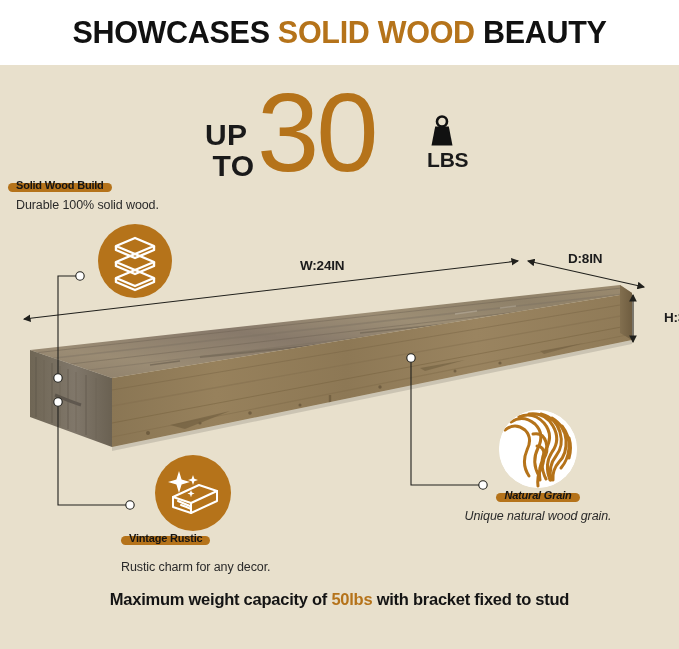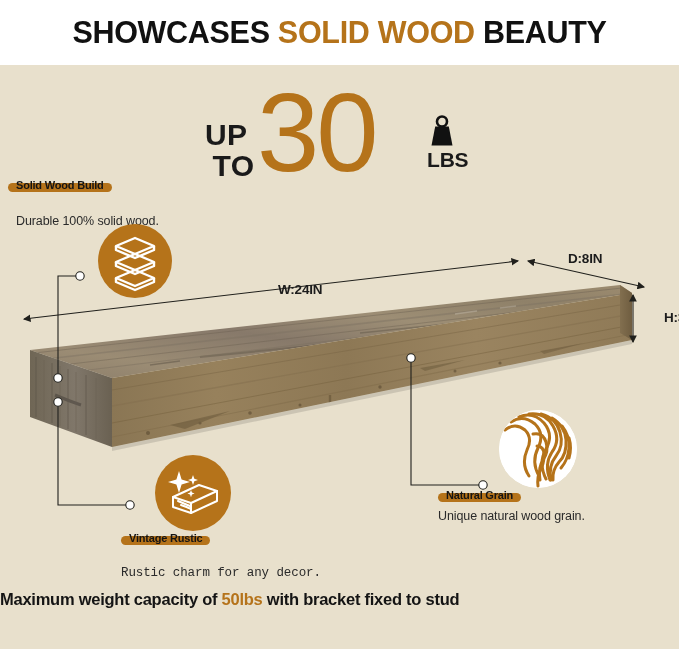--- a/index.html
+++ b/index.html
@@ -134,21 +134,21 @@
     color: #1c1c1c;
     letter-spacing: -0.2px;
     white-space: nowrap;
   }
 
   
   .footer-note {
     position: absolute;
     left: 0; top: 525px;
     width: 679px;
-    text-align: left;
+    text-align: center;
     font-size: 16.5px;
     font-weight: 700;
     color: #141414;
     letter-spacing: -0.25px;
     white-space: nowrap;
   }
   .footer-note .accent { color: #b5731a; }
 
   svg { display: block; }
 </style>
@@ -279,21 +279,21 @@
         </defs>
 
         <line x1="24" y1="254" x2="518" y2="196" stroke="#20201c" stroke-width="1.1" marker-start="url(#arrowStart)" marker-end="url(#arrowEnd)"></line>
 
         <line x1="528" y1="196" x2="644" y2="222" stroke="#20201c" stroke-width="1.1" marker-start="url(#arrowStart)" marker-end="url(#arrowEnd)"></line>
 
         <line x1="633" y1="230" x2="633" y2="277" stroke="#20201c" stroke-width="1.1" marker-start="url(#arrowStart)" marker-end="url(#arrowEnd)"></line>
       </svg>
     </div>
 
-    <span class="dim-label" style="left:278px; top:193px;margin-top:24px;">W:24IN</span>
+    <span class="dim-label" style="left:300px; top:193px;">W:24IN</span>
     <span class="dim-label" style="left:568px; top:186px;">D:8IN</span>
     <span class="dim-label" style="left:664px; top:245px;">H:3IN</span>
 
     <div style="position:absolute;left:0;top:0;width:679px;height:584px;">
       <svg width="679" height="584" viewBox="0 0 679 584">
 
         <path d="M80,211 L58,211 L58,313" fill="none" stroke="#20201c" stroke-width="1.1"></path>
         <circle cx="80" cy="211" r="4.2" fill="#ffffff" stroke="#20201c" stroke-width="1.1"></circle>
         <circle cx="58" cy="313" r="4.2" fill="#ffffff" stroke="#20201c" stroke-width="1.1"></circle>
 
@@ -305,21 +305,21 @@
         <circle cx="411" cy="293" r="4.2" fill="#ffffff" stroke="#20201c" stroke-width="1.1"></circle>
         <circle cx="483" cy="420" r="4.2" fill="#ffffff" stroke="#20201c" stroke-width="1.1"></circle>
       </svg>
     </div>
 
     <div class="feature" style="left:8px; top:110px; width:190px;">
       <div class="feature-title-wrap">
         <span class="feature-title-bar"></span>
         <span class="feature-title">Solid Wood Build</span>
       </div>
-      <div class="feature-sub" style="margin-top:21px; margin-left:8px;">Durable 100% solid wood.</div>
+      <div class="feature-sub" style="margin-top:5px; margin-left:8px;">Durable 100% solid wood.</div>
     </div>
 
     <div class="icon-circle" style="left:98px; top:159px; width:74px; height:74px;">
       <svg width="74" height="74" viewBox="0 0 74 74">
         <g fill="none" stroke="#ffffff" stroke-width="2.4" stroke-linejoin="round">
           <path d="M37,14 L56,22 L37,30 L18,22 Z"></path>
           <path d="M18,22 L18,26 L37,34 L56,26 L56,22"></path>
           <path d="M37,30 L56,38 L37,46 L18,38 Z"></path>
           <path d="M18,38 L18,42 L37,50 L56,42 L56,38"></path>
           <path d="M37,46 L56,54 L37,62 L18,54 Z"></path>
@@ -343,42 +343,42 @@
           <path d="M36,35 L37,37.6 L39.6,38.6 L37,39.6 L36,42.2 L35,39.6 L32.4,38.6 L35,37.6 Z"></path>
         </g>
       </svg>
     </div>
 
     <div class="feature" style="left:121px; top:463px; width:200px; text-align:left;">
       <div class="feature-title-wrap">
         <span class="feature-title-bar"></span>
         <span class="feature-title">Vintage Rustic</span>
       </div>
-      <div class="feature-sub" style="margin-top:20px;font-family:Liberation Mono, monospace;">Rustic charm for any decor.</div>
+      <div class="feature-sub" style="margin-top:14px;">Rustic charm for any decor.</div>
     </div>
 
     <div class="icon-circle" style="left:499px; top:345px; width:78px; height:78px; background:#ffffff;">
       <svg width="78" height="78" viewBox="0 0 78 78">
         <circle cx="39" cy="39" r="39" fill="#ffffff"></circle>
         <g fill="none" stroke="#b5731a" stroke-width="3" stroke-linecap="round">
           <path d="M6,20 q10,-8 20,0 q8,8 2,20 q-6,14 2,26"></path>
           <path d="M12,12 q12,-8 24,2 q10,10 3,24 q-7,14 1,28"></path>
           <path d="M20,7 q14,-6 25,6 q10,12 2,26 q-8,14 0,30"></path>
           <path d="M30,4 q16,-2 24,12 q8,14 -1,26 q-8,12 -2,28"></path>
           <path d="M42,4 q15,4 19,18 q4,14 -4,24 q-8,10 -5,24"></path>
           <path d="M53,8 q13,8 14,22 q1,14 -7,22 q-7,8 -6,18"></path>
           <path d="M63,16 q8,10 7,22 q-1,12 -8,20"></path>
           <path d="M70,28 q3,10 0,20"></path>
           <path d="M34,24 q10,-2 13,8 q3,10 -3,18 q-5,7 -3,20"></path>
           <path d="M38,36 q7,0 7,9 q0,9 -4,16 q-3,6 -2,15"></path>
         </g>
       </svg>
     </div>
 
-    <div class="feature" style="left:438px; top:420px; width:200px; text-align:left;">
+    <div class="feature" style="left:438px; top:420px; width:200px; text-align:center;font-style:italic;">
       <div class="feature-title-wrap">
         <span class="feature-title-bar"></span>
         <span class="feature-title">Natural Grain</span>
       </div>
       <div class="feature-sub" style="margin-top:6px;">Unique natural wood grain.</div>
     </div>
 
     <div class="footer-note"><span>Maximum weight capacity of </span><span class="accent">50lbs</span><span> with bracket fixed to stud</span></div>
 
   </div>

